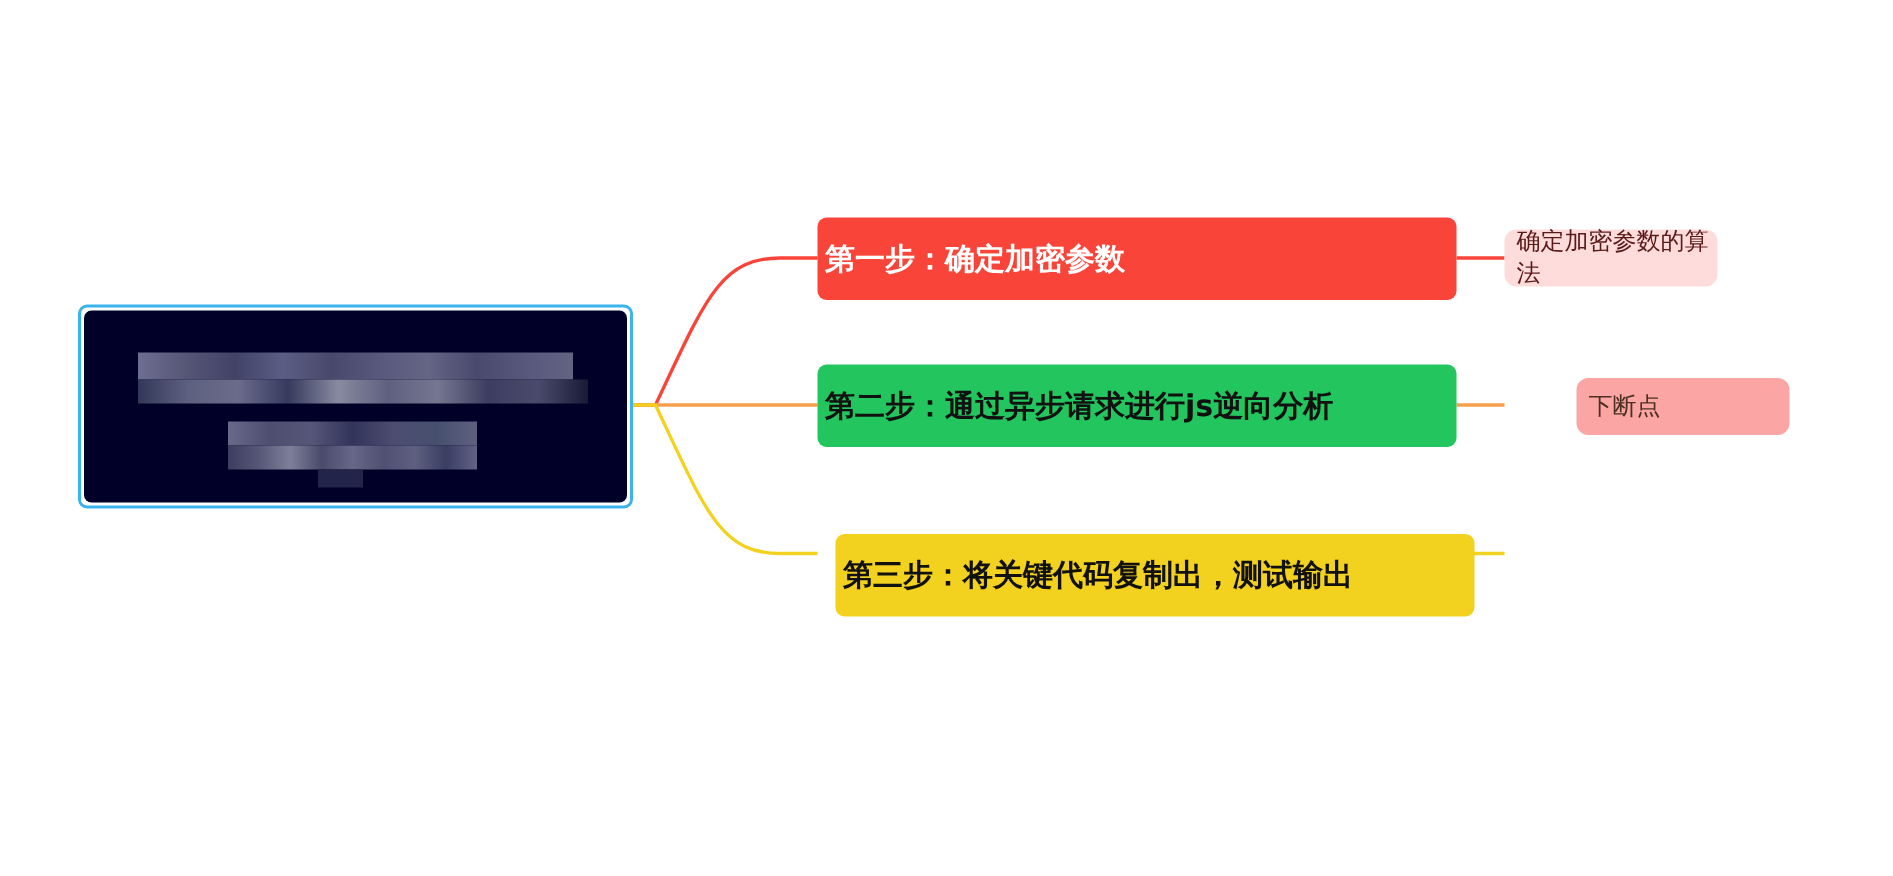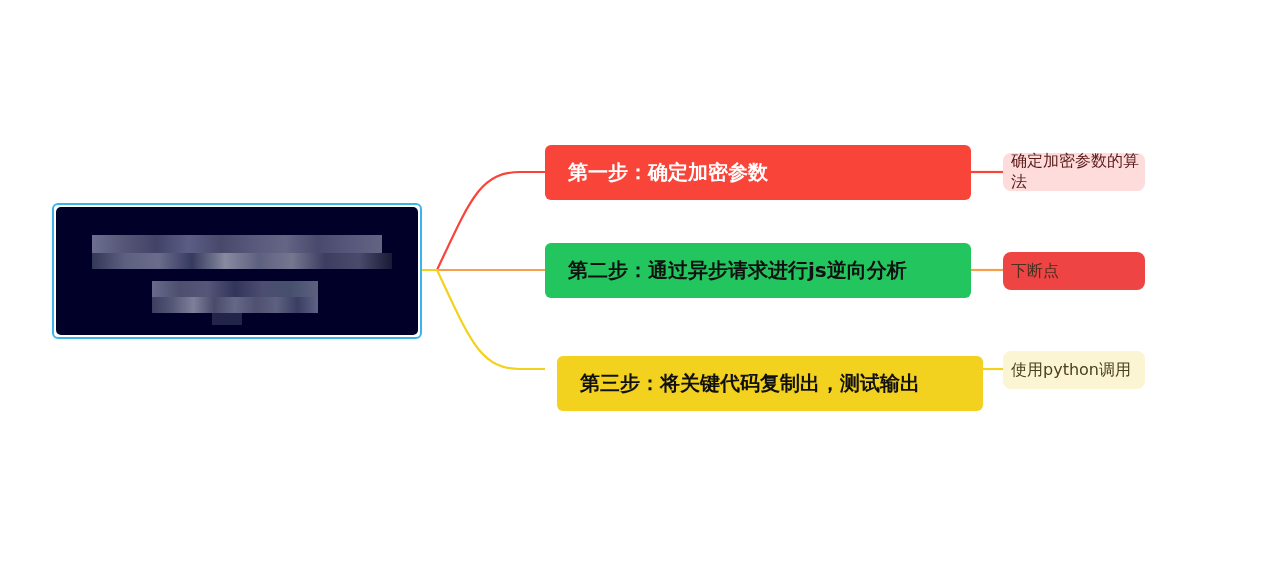--- a/index.html
+++ b/index.html
@@ -12,21 +12,21 @@
       box-sizing: border-box; border: 2px solid #3bb4ec; border-radius: 6px;
       background: #ffffff; padding: 2px;
     }
     .root-inner {
       width: 100%; height: 100%; background: #000028; border-radius: 5px;
       position: relative; overflow: hidden;
     }
     .pix { position: absolute; }
     .branch {
       position: absolute; left: 545px; width: 426px; height: 55px;
-      border-radius: 6px; box-sizing: border-box; padding-left: 23px;
+      border-radius: 6px; box-sizing: border-box; padding-left: 5px;
       display: flex; align-items: center; font-weight: bold; font-size: 20px;
     }
     .leaf {
       position: absolute; left: 1003px; width: 142px; height: 38px;
       border-radius: 8px; box-sizing: border-box; padding-left: 8px;
       display: flex; align-items: center; font-size: 16px;
     }
   </style>
 </head>
 <body>
@@ -57,19 +57,16 @@
   <div class="branch" style="top:243px;background:#22c55e;color:#111111;">
     <span>第二步：通过异步请求进行js逆向分析</span>
   </div>
   <div class="branch" style="top:356px;background:#f2d21f;color:#111111;margin-left:12px;">
     <span>第三步：将关键代码复制出，测试输出</span>
   </div>
 
   <div class="leaf" style="top:153px;background:#fddcdb;color:#5a1a18;">
     <span>确定加密参数的算法</span>
   </div>
-  <div class="leaf" style="top:252px;background:#ef4444;color:#4a3020;">
+  <div class="leaf" style="top:252px;background:#fca5a5;color:#4a3020;margin-left:48px;">
     <span>下断点</span>
-  </div>
-  <div class="leaf" style="top:351px;background:#fcf5d4;color:#4a4020;">
-    <span>使用python调用</span>
   </div>
 </div>
 
 </body></html>

